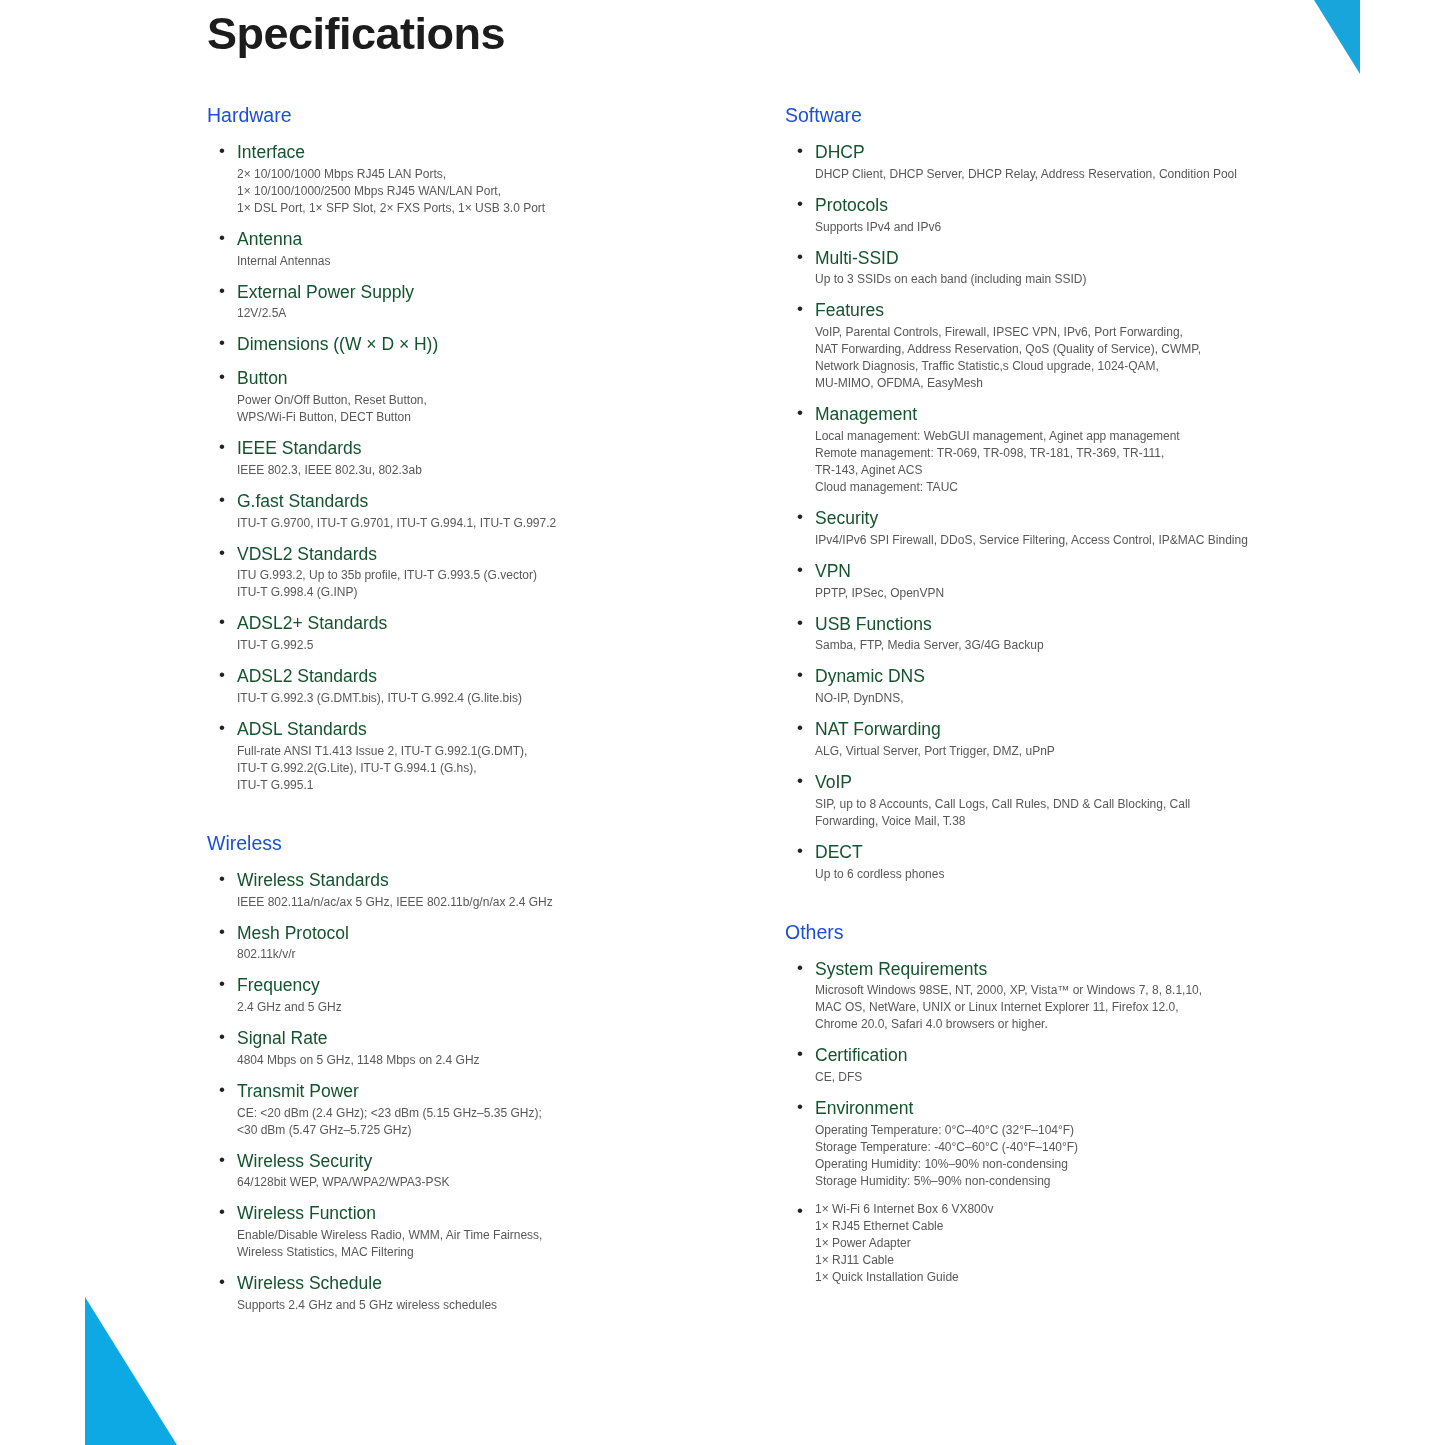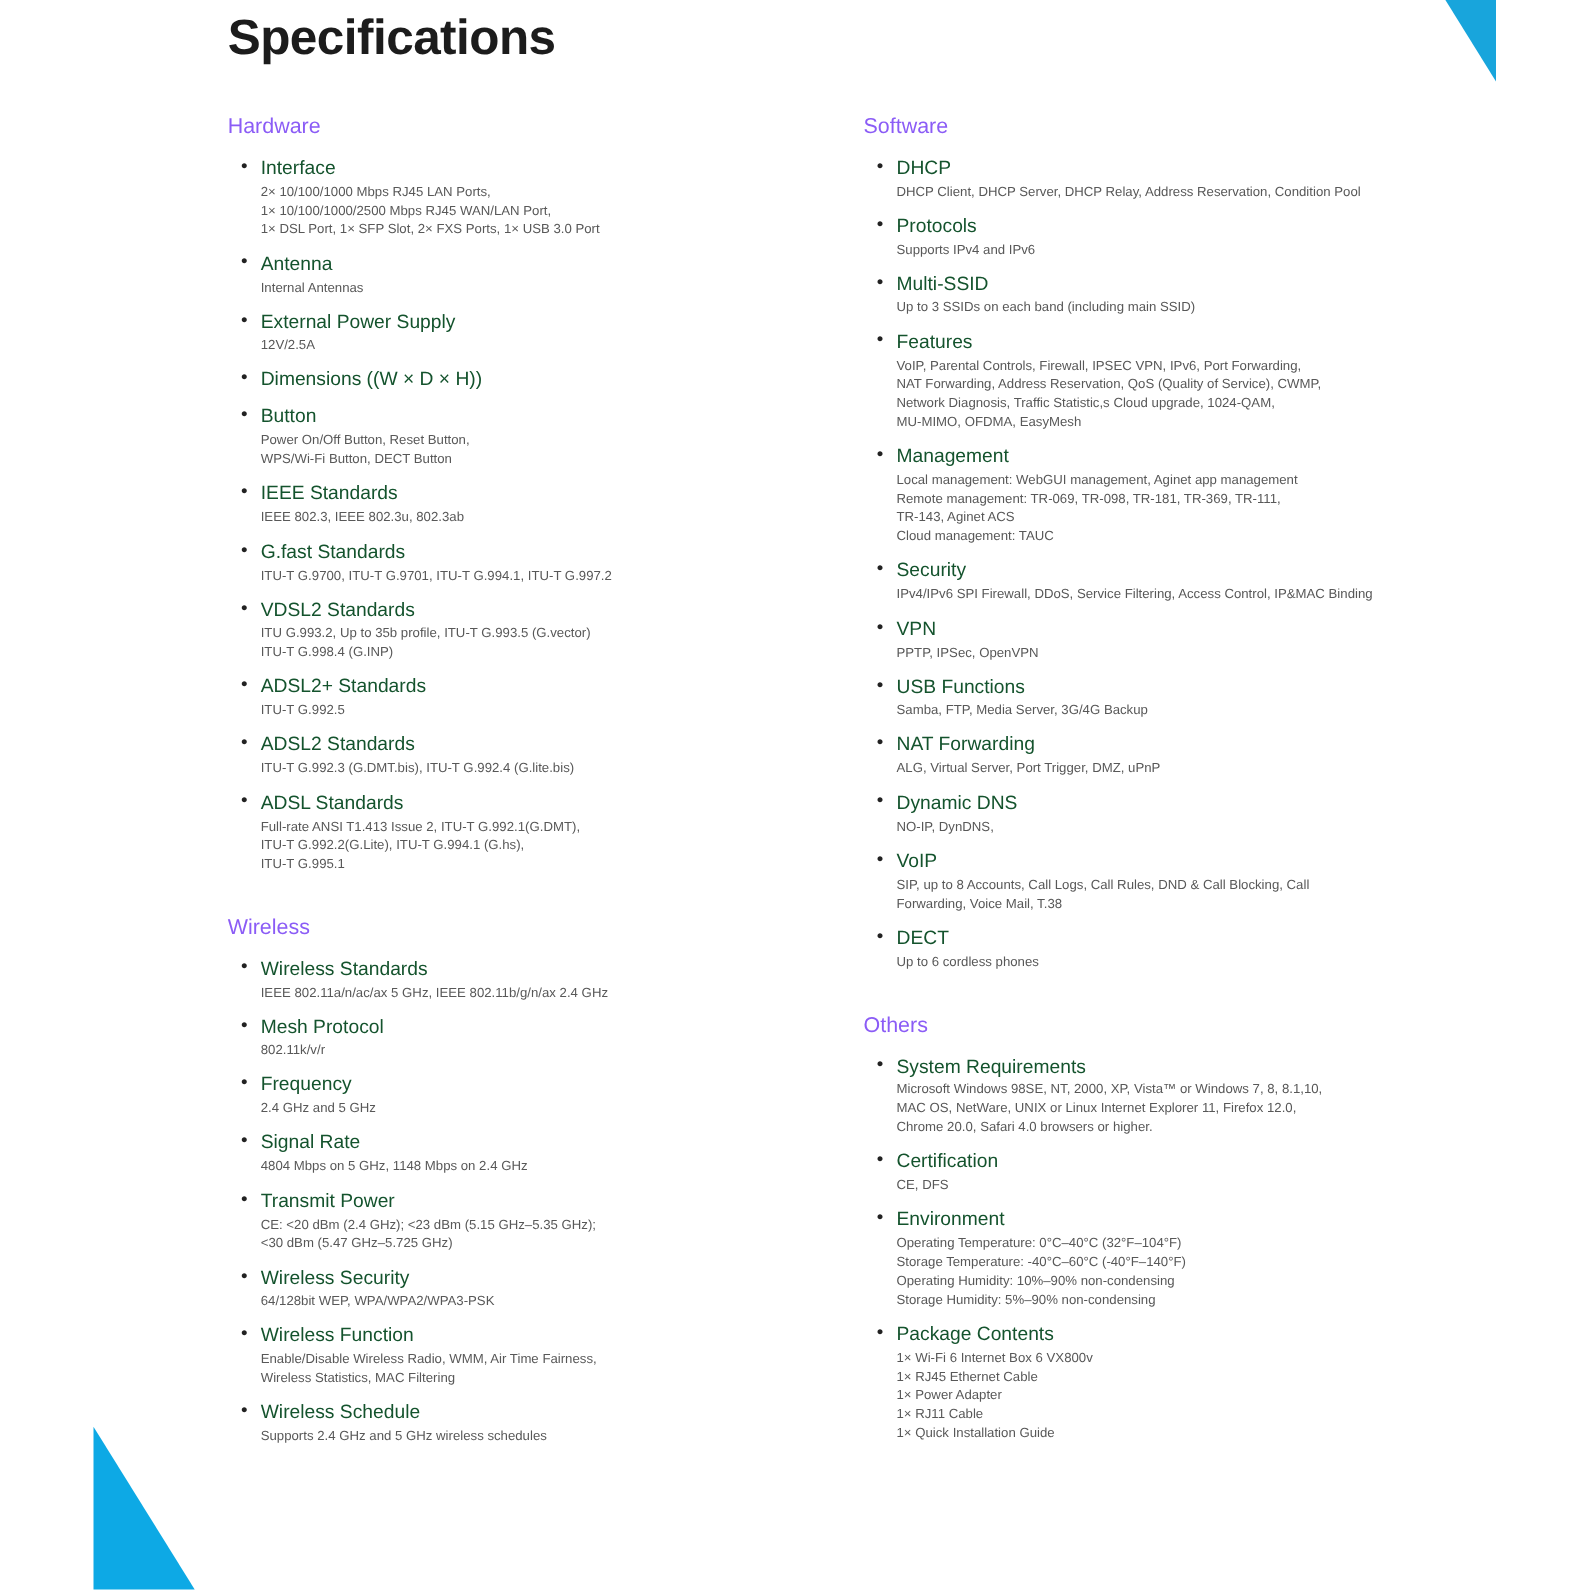--- a/index.html
+++ b/index.html
@@ -63,21 +63,21 @@
     width: 745px;
     padding-left: 207px;
     padding-right: 20px;
   }
   .col-right {
     width: 700px;
     padding-left: 40px;
     padding-right: 130px;
   }
   .section-title {
-    color: #8b5cf6;
+    color: #1d4ed8;
     font-size: 19.5px;
     font-weight: normal;
     margin: 0 0 14px 0;
   }
   .section + .section {
     margin-top: 38px;
   }
   ul.spec-list {
     list-style: none;
     margin: 0;
@@ -258,26 +258,26 @@
           </li>
           <li>
             <div class="item-title">VPN</div>
             <div class="item-desc">PPTP, IPSec, OpenVPN</div>
           </li>
           <li>
             <div class="item-title">USB Functions</div>
             <div class="item-desc">Samba, FTP, Media Server, 3G/4G Backup</div>
           </li>
           <li>
+            <div class="item-title">Dynamic DNS</div>
+            <div class="item-desc">NO-IP, DynDNS,</div>
+          </li>
+          <li>
             <div class="item-title">NAT Forwarding</div>
             <div class="item-desc">ALG, Virtual Server, Port Trigger, DMZ, uPnP</div>
-          </li>
-          <li>
-            <div class="item-title">Dynamic DNS</div>
-            <div class="item-desc">NO-IP, DynDNS,</div>
           </li>
           <li>
             <div class="item-title">VoIP</div>
             <div class="item-desc">SIP, up to 8 Accounts, Call Logs, Call Rules, DND &amp; Call Blocking, Call
 Forwarding, Voice Mail, T.38</div>
           </li>
           <li>
             <div class="item-title">DECT</div>
             <div class="item-desc">Up to 6 cordless phones</div>
           </li>
@@ -298,21 +298,20 @@
             <div class="item-desc">CE, DFS</div>
           </li>
           <li>
             <div class="item-title">Environment</div>
             <div class="item-desc">Operating Temperature: 0°C–40°C (32°F–104°F)
 Storage Temperature: -40°C–60°C (-40°F–140°F)
 Operating Humidity: 10%–90% non-condensing
 Storage Humidity: 5%–90% non-condensing</div>
           </li>
           <li>
-            <div class="item-title">Package Contents</div>
             <div class="item-desc">1× Wi-Fi 6 Internet Box 6 VX800v
 1× RJ45 Ethernet Cable
 1× Power Adapter
 1× RJ11 Cable
 1× Quick Installation Guide</div>
           </li>
         </ul>
       </div>
 
     </div>

